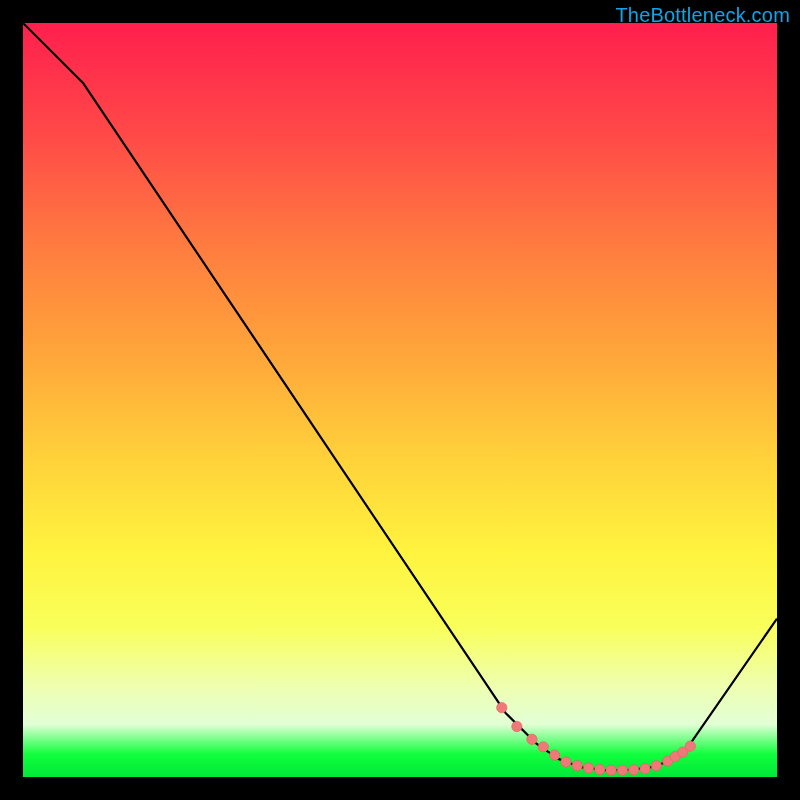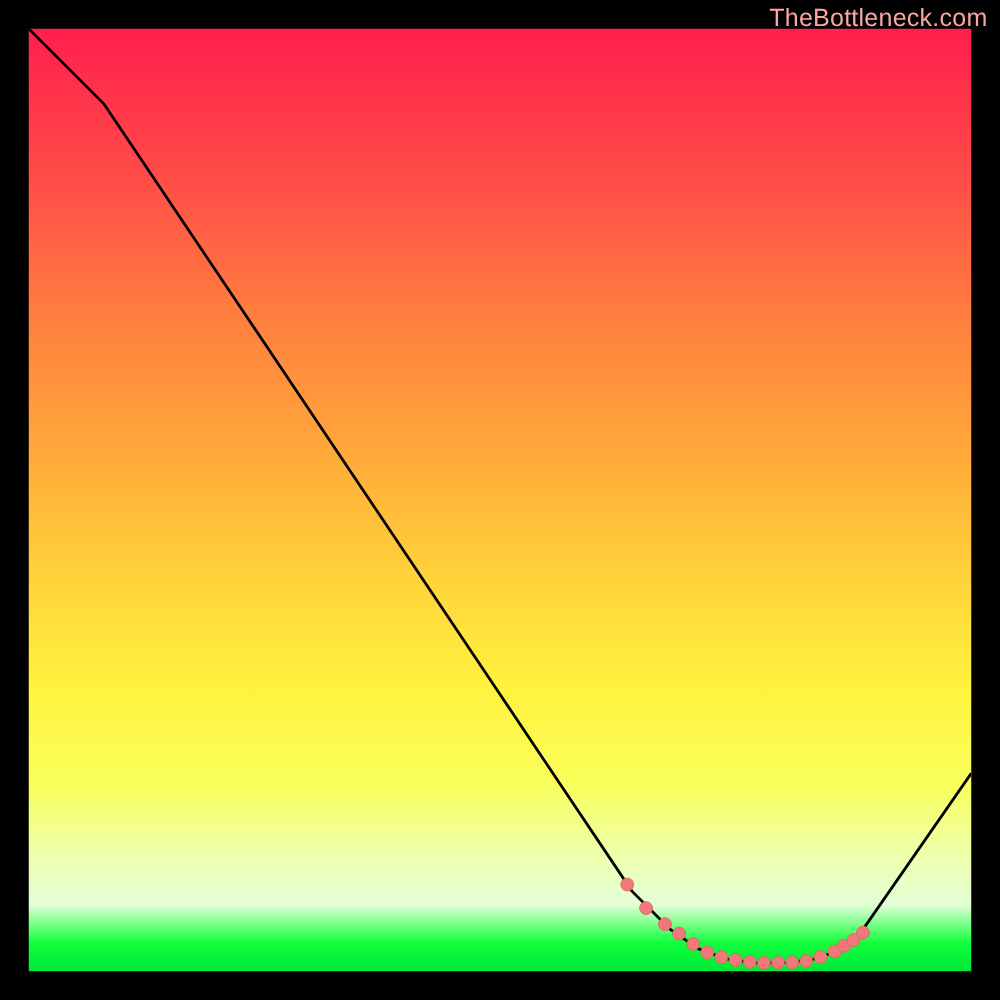--- a/index.html
+++ b/index.html
@@ -30,21 +30,21 @@
   .plot-svg {
     position: absolute;
     left: 0; top: 0;
     width: 100%; height: 100%;
   }
 
   .watermark {
     position: absolute;
     top: 4px;
     right: 10px;
-    color: #fca5a5;
+    color: #0ea5e9;
     font-size: 20px;
     font-weight: 500;
     letter-spacing: 0.2px;
   }
 </style>
 </head>
 <body>
 
 <div class="plot-area">
   <svg class="plot-svg" viewBox="0 0 754 754" preserveAspectRatio="none">

